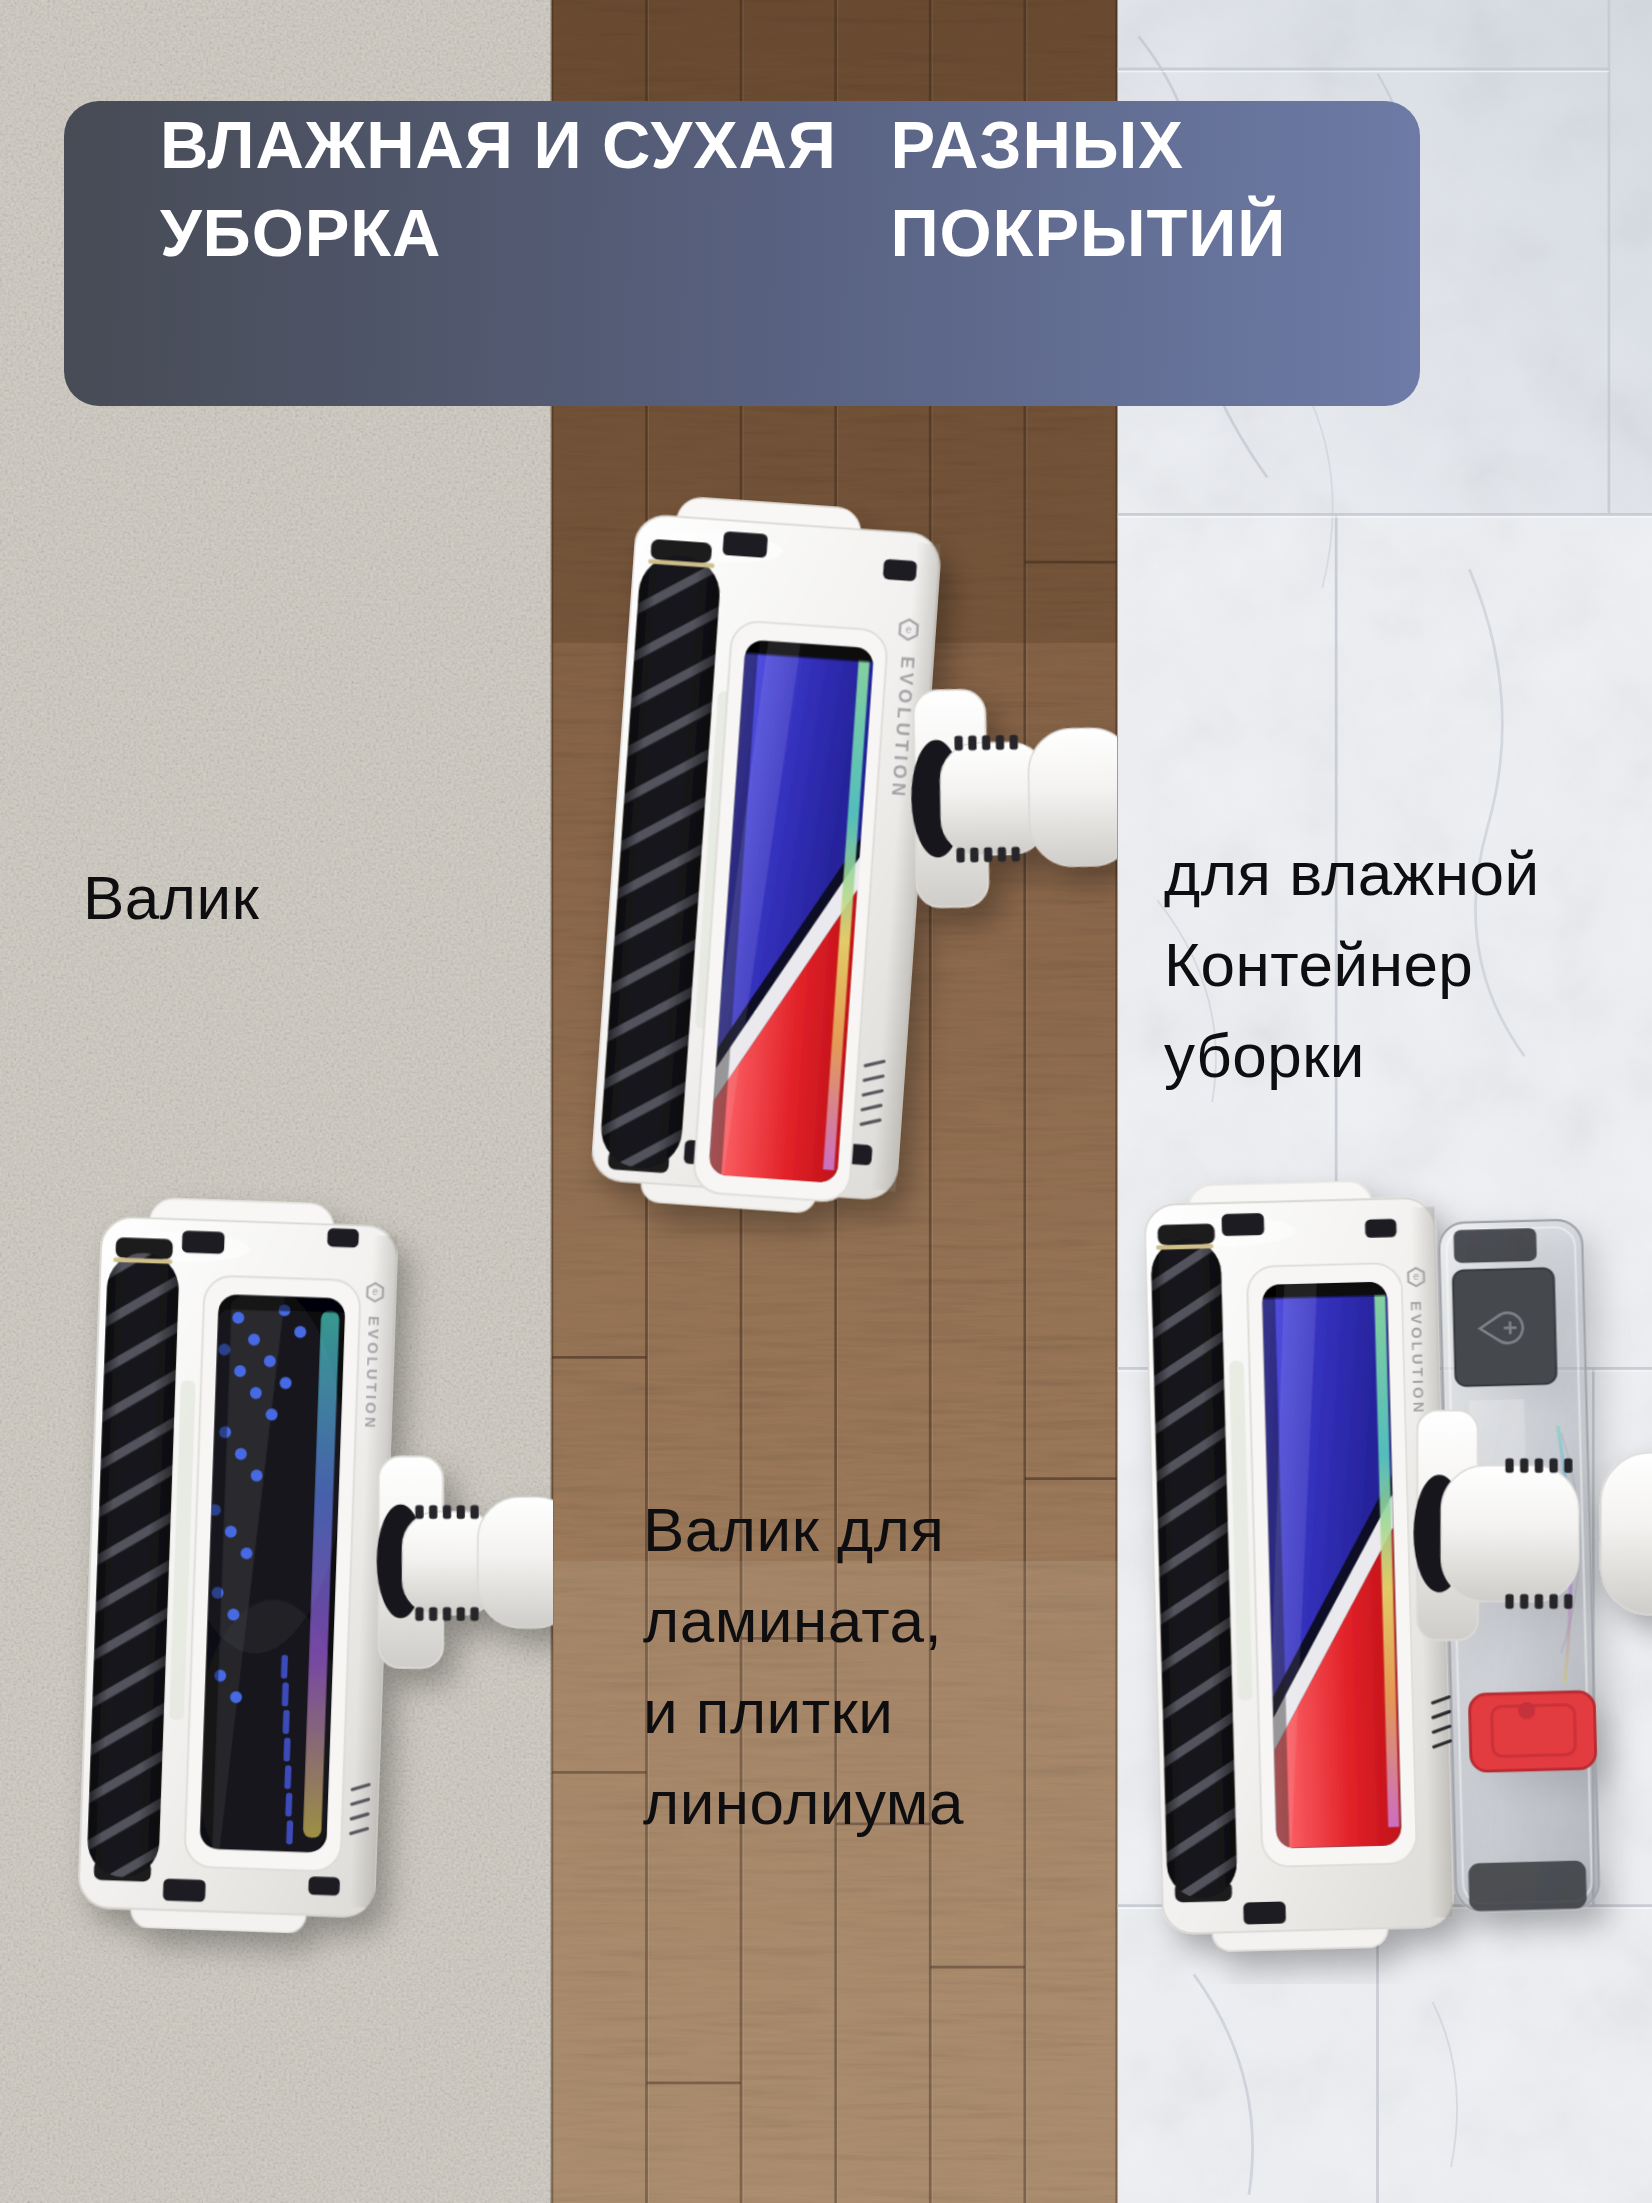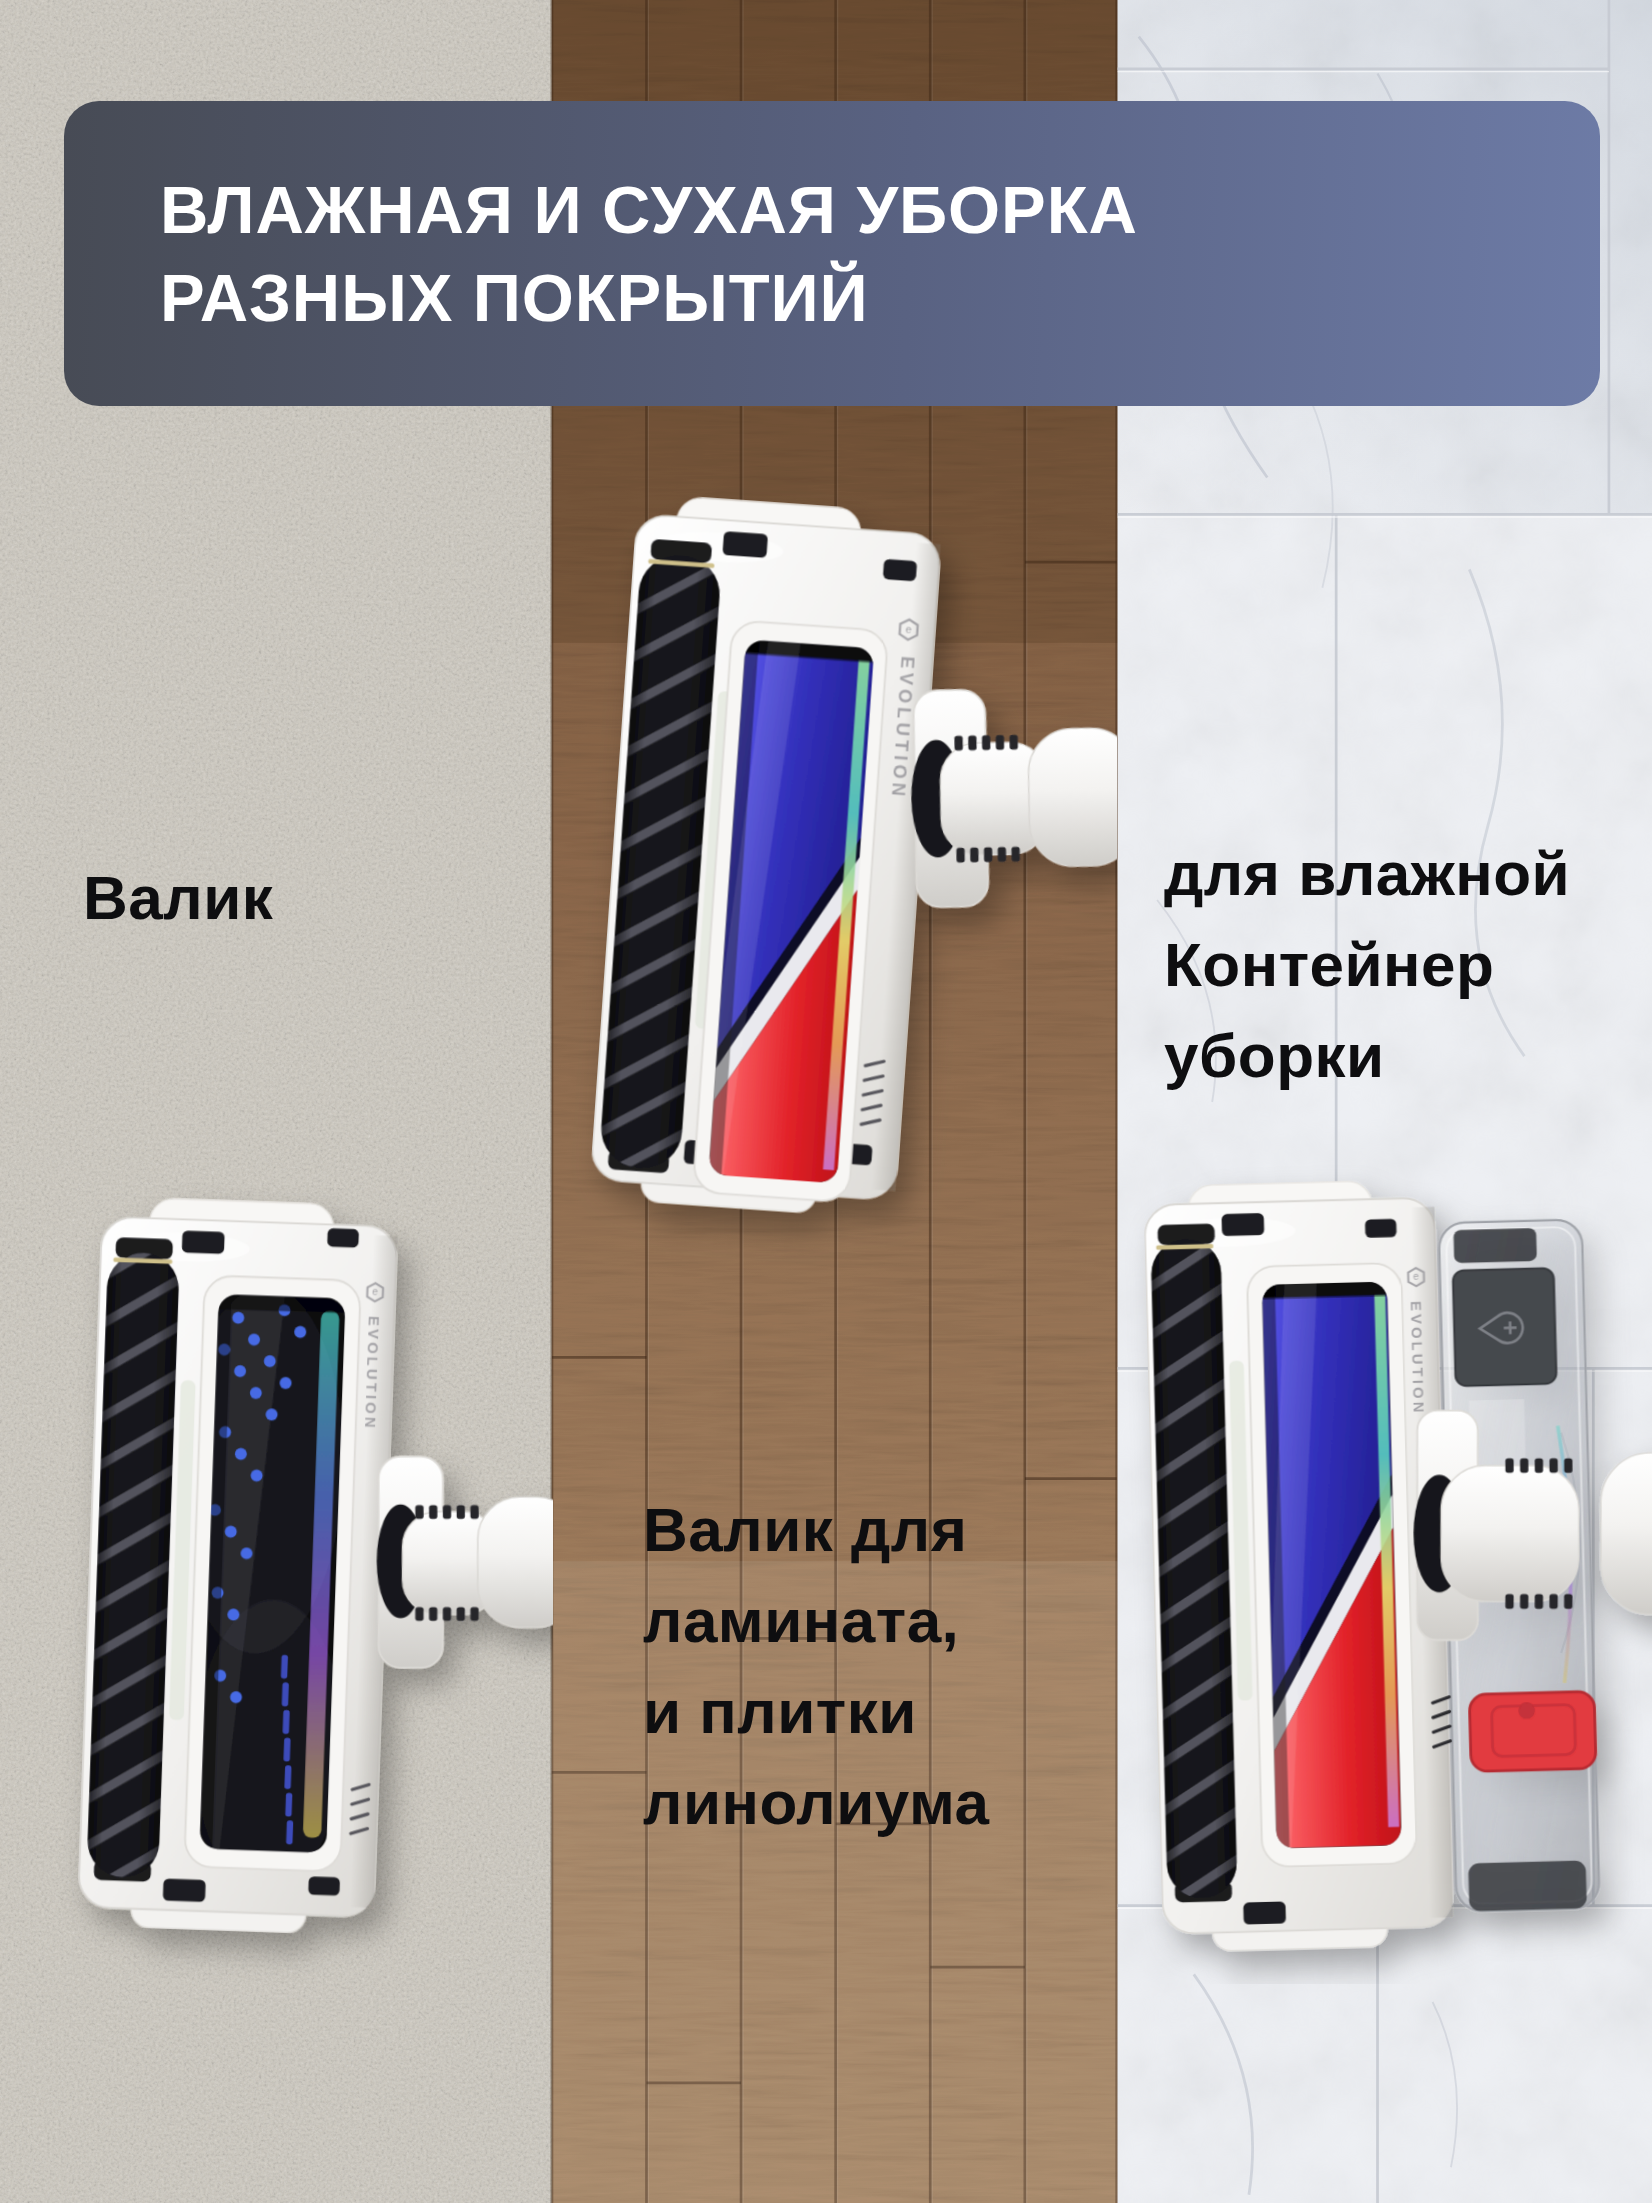--- a/index.html
+++ b/index.html
@@ -2,29 +2,29 @@
 <html style="font-size:14.7px"><head>
 <meta charset="utf-8">
 <style>
   html,body{margin:0;padding:0;background:#ffffff;}
   .canvas{
     position:relative;width:1653px;height:2204px;overflow:hidden;
     font-family:"Liberation Sans", sans-serif;
   }
   .scene{position:absolute;left:0;top:0;}
   .banner{
-    position:absolute;left:64px;top:101px;width:1536px;height:305px;
+    position:absolute;left:64px;top:101px;width:1356px;height:305px;
     border-radius:35px;box-sizing:border-box;
     background:linear-gradient(92deg,#474b55 0%,#596282 55%,#6d7ba6 100%);
-    color:#ffffff;display:flex;flex-direction:column;justify-content:center;
+    color:#ffffff;display:flex;flex-direction:row;justify-content:center;
     padding-left:96px;font-size:67px;font-weight:700;line-height:1.31;
     letter-spacing:0.9px;
   }
   .label{
-    position:absolute;color:#0e0e10;font-size:62px;font-weight:700;
+    position:absolute;color:#0e0e10;font-size:62px;font-weight:400;
     line-height:1.47;letter-spacing:0.5px;
   }
   .label-carpet{left:83px;top:852px;}
   .label-wet{left:1164px;top:828px;}
   .label-floor{left:643px;top:1484px;}
 </style>
 </head>
 <body>
 
 <div class="canvas">

